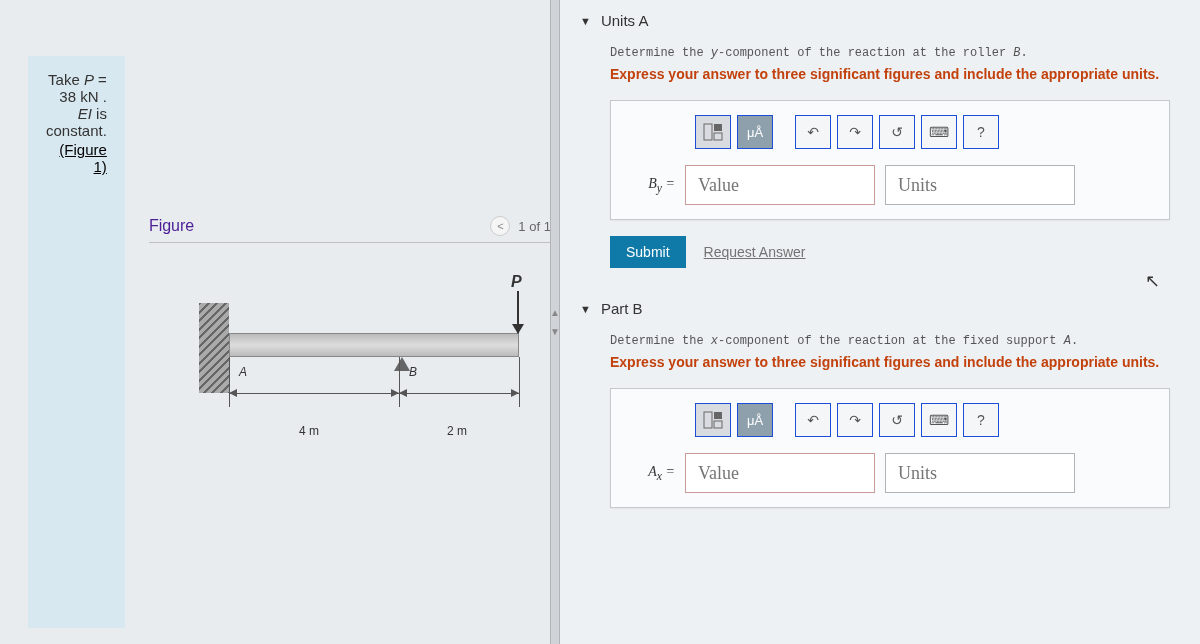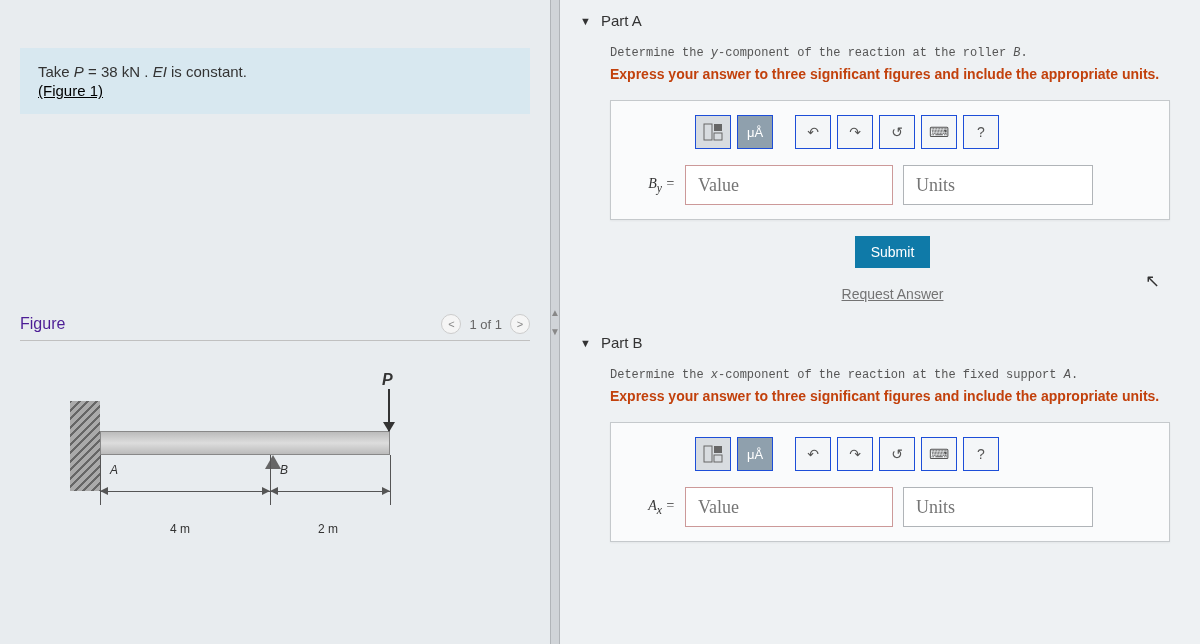--- a/index.html
+++ b/index.html
@@ -11,23 +11,24 @@
     overflow: hidden;
     font-size: 14px;
     color: #333;
   }
   .container {
     display: flex;
     height: 100%;
   }
   .left-panel {
     width: 550px;
-    padding: 8px;
-    display: flex;
-    flex-direction: column;
+    padding: 16px;
+    display: flex;
+    flex-direction: row;
+    text-align: right;
   }
   .problem-statement {
     background: #d8e8f0;
     padding: 15px 18px;
     margin: 40px 12px 0 12px;
     font-size: 15px;
     color: #333;
   }
   .problem-statement .line1 {
     margin-bottom: 2px;
@@ -266,28 +267,27 @@
   }
   .value-input, .units-input {
     height: 40px;
     border: 1px solid #b0b4b8;
     padding: 0 12px;
     font-size: 18px;
     font-family: Georgia, serif;
     color: #888;
     background: #fff;
   }
-  .value-input { width: 208px; border-color:#c99; }
+  .value-input { width: 190px; border-color:#c99; }
   .units-input { width: 190px; }
   .submit-row {
     display: flex;
     align-items: center;
     gap: 18px;
     margin-top: 16px;
-    flex-direction: column;
   }
   .submit-btn {
     background: #0f7aa8;
     color: #fff;
     border: none;
     padding: 8px 16px;
     font-size: 14px;
     cursor: pointer;
   }
   .request-link {
@@ -348,21 +348,21 @@
 
   <div class="divider">
     <span>▲</span>
     <span>▼</span>
   </div>
 
   <div class="right-panel" style="position:relative">
 
     <div class="part-header">
       <span class="caret">▼</span>
-      <span>Part A</span>
+      <span>Units A</span>
     </div>
     <div class="part-body">
       <div class="prompt-text">
         <span>Determine the </span><span class="i">y</span><span>-component of the reaction at the roller </span><span class="i">B</span><span>.</span>
       </div>
       <div class="instruct">Express your answer to three significant figures and include the appropriate units.</div>
 
       <div class="answer-box">
         <div class="toolbar">
           <div class="tb-btn template">

